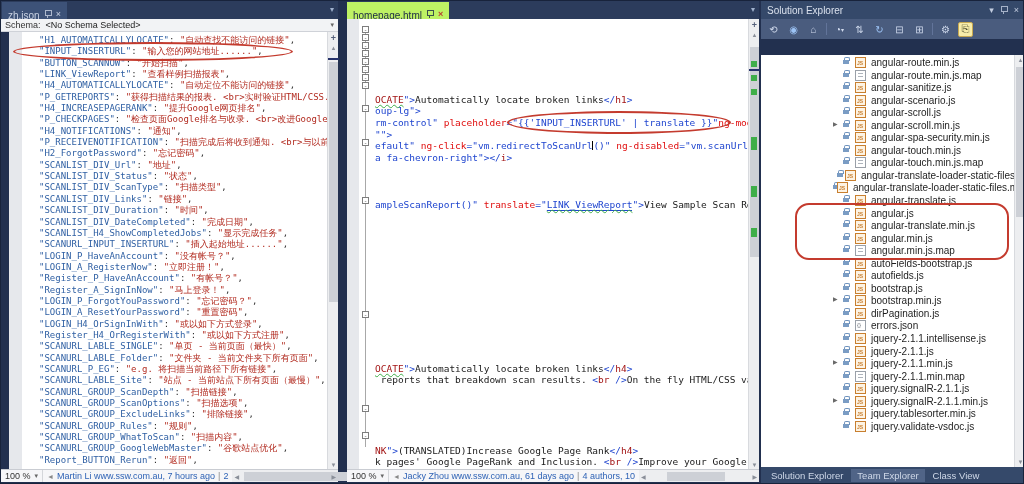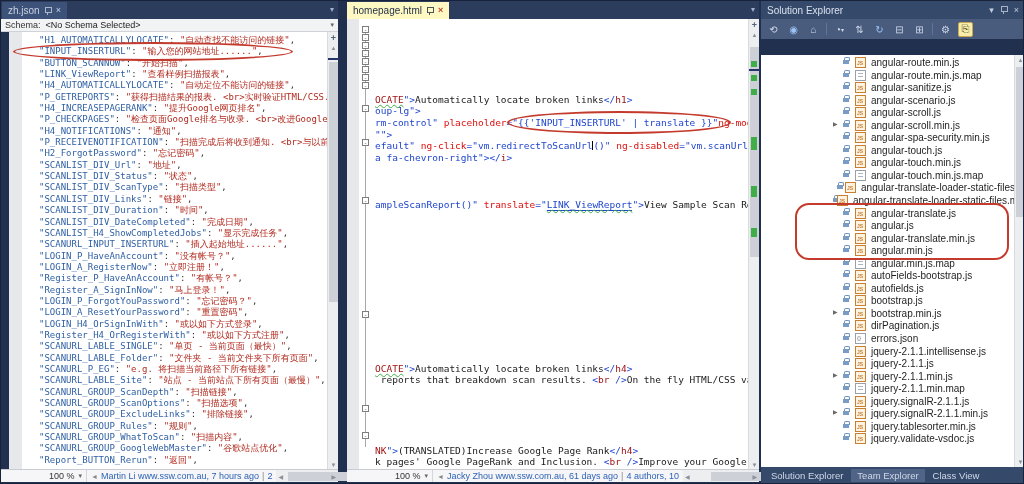--- a/index.html
+++ b/index.html
@@ -1,23 +1,23 @@
 <!DOCTYPE html>
 <html><head>
 <meta charset="utf-8">
 <style>
   html,body{margin:0;padding:0;background:#1c2a44;}
   *{box-sizing:border-box;}
   .window{position:relative;width:1024px;height:484px;background:#22304f;font-family:"Liberation Sans",sans-serif;overflow:hidden;border:1px solid #18233b;}
   .pane{position:absolute;top:0;bottom:0;}
   
   .tabstrip{position:absolute;top:0;left:0;right:0;height:18px;background:#2c3c5c;}
-  .tab{position:absolute;top:1px;height:17px;display:flex;align-items:center;padding:8px 6px;font-size:10px;gap:5px;}
+  .tab{position:absolute;top:1px;height:17px;display:flex;padding:8px 6px;font-size:10px;gap:5px;}
   .tab-dark{background:#3d5278;color:#c9d2e3;}
-  .tab-yellow{background:#fef9c3;color:#1c2a47;}
+  .tab-yellow{background:#bef264;color:#1c2a47;}
   .pinicon{display:inline-block;width:6px;height:8px;position:relative;opacity:.8;}
   .pinicon:before{content:"";position:absolute;top:0;left:0;width:5px;height:4px;border:1px solid currentColor;}
   .pinicon:after{content:"";position:absolute;top:5px;left:2px;width:1px;height:3px;background:currentColor;}
   .tabx{font-size:9px;line-height:9px;}
   .tab-yellow .tabx{color:#b8432f;font-weight:bold;}
   .strip-caret{position:absolute;top:4px;font-size:8px;color:#9fb0cc;}
   
   .editor{position:absolute;background:#fff;overflow:hidden;}
   .glyphmargin{position:absolute;top:0;bottom:0;left:0;width:13px;background:#e6e8ec;}
   .codefont{font-family:"DejaVu Sans Mono","Liberation Mono",monospace;white-space:pre;}
@@ -32,21 +32,21 @@
   .foldline{position:absolute;width:1px;background:#a8a8a8;}
   .foldbox{position:absolute;width:7px;height:7px;border:1px solid #7d7d7d;background:#fff;font-size:6px;line-height:5px;text-align:center;color:#555;}
   
   .vscroll{position:absolute;width:11px;background:#edeef0;border-left:1px solid #d8dade;}
   .vthumb{position:absolute;left:1px;width:9px;background:#cdd0d6;}
   .sarrow{position:absolute;left:0;width:11px;text-align:center;font-size:6px;color:#8a8f99;}
   .splitplus{position:absolute;left:0;width:11px;text-align:center;font-size:9px;color:#55607a;font-weight:bold;}
   .caretmark{position:absolute;left:0;width:11px;height:2px;background:#27336b;}
   .greenmark{position:absolute;left:2px;width:6px;height:6px;background:#3fae49;}
   
-  .bottombar{position:absolute;height:13px;background:#f6f6f8;border-top:1px solid #c9ccd2;font-size:9px;color:#333;display:flex;align-items:center;padding-left:44px;}
+  .bottombar{position:absolute;height:13px;background:#f6f6f8;border-top:1px solid #c9ccd2;font-size:9px;color:#333;display:flex;align-items:center;}
   .zoombox{padding:0 4px;border-right:1px solid #d4d6da;display:flex;gap:4px;align-items:center;height:100%;}
   .zcaret{font-size:7px;color:#666;}
   .lens{color:#2e62b5;padding:0 4px;white-space:nowrap;overflow:hidden;display:flex;gap:3px;align-items:center;}
   .lens .sep{color:#888;}
   .hscroll{position:relative;flex:1;height:100%;background:#edeef0;}
   .hthumb{position:absolute;top:2px;height:9px;background:#cdd0d6;}
   .harrow{position:absolute;top:3px;font-size:6px;color:#8a8f99;}
   
   .redellipse{position:absolute;border:2px solid #c43b2e;border-radius:50%;pointer-events:none;}
   .redrect{position:absolute;border:2px solid #c43b2e;border-radius:14px;pointer-events:none;}
@@ -260,26 +260,20 @@
         <div class="trow">
           <span class="arrow"></span>
           <span class="lock"></span>
           <span class="fi fi-js"></span>
           <span class="tlabel">angular-spa-security.min.js</span>
         </div>
         <div class="trow">
           <span class="arrow"></span>
           <span class="lock"></span>
           <span class="fi fi-js"></span>
-          <span class="tlabel">angular-touch.js</span>
-        </div>
-        <div class="trow">
-          <span class="arrow"></span>
-          <span class="lock"></span>
-          <span class="fi fi-js"></span>
           <span class="tlabel">angular-touch.min.js</span>
         </div>
         <div class="trow">
           <span class="arrow"></span>
           <span class="lock"></span>
           <span class="fi fi-map"></span>
           <span class="tlabel">angular-touch.min.js.map</span>
         </div>
         <div class="trow">
           <span class="arrow"></span>

